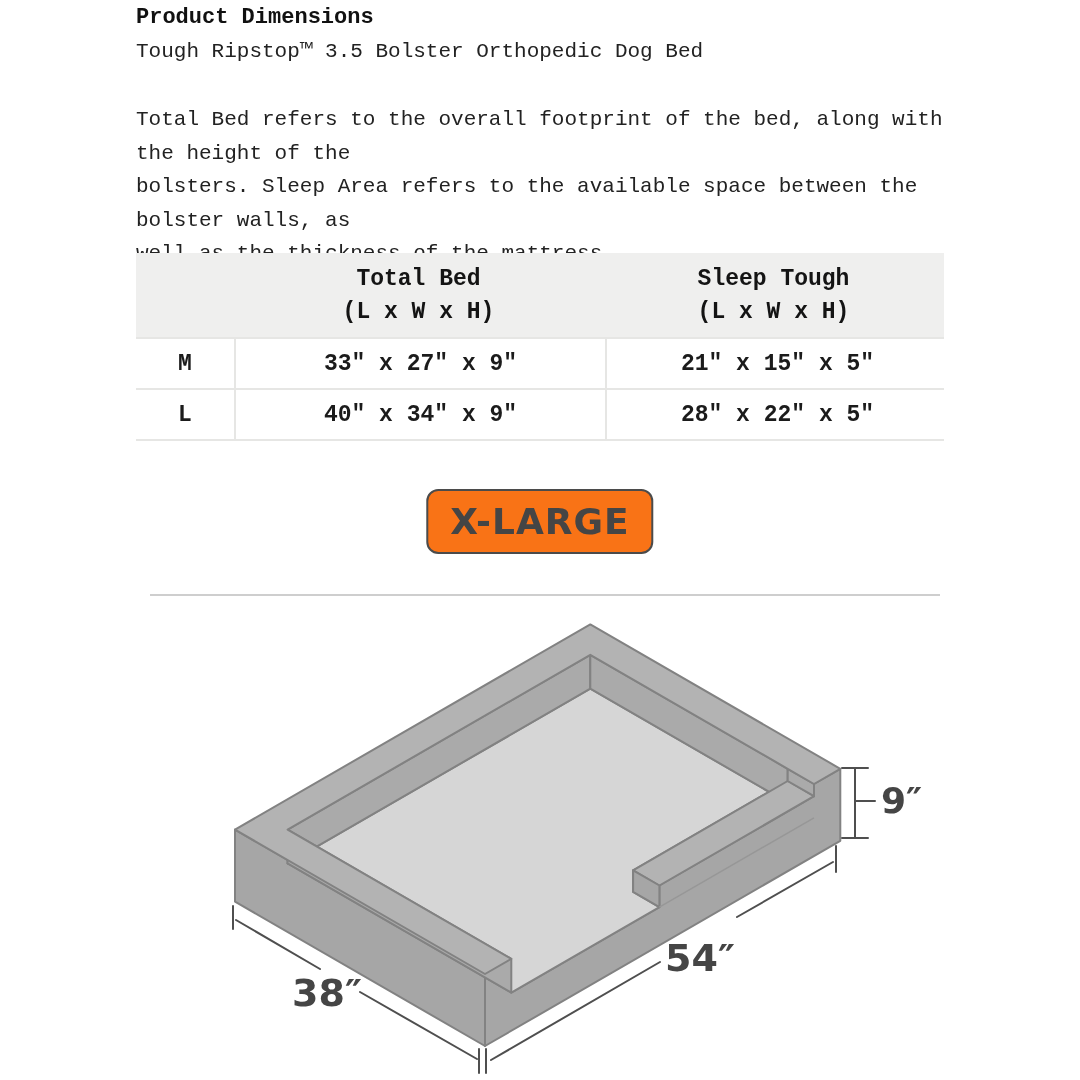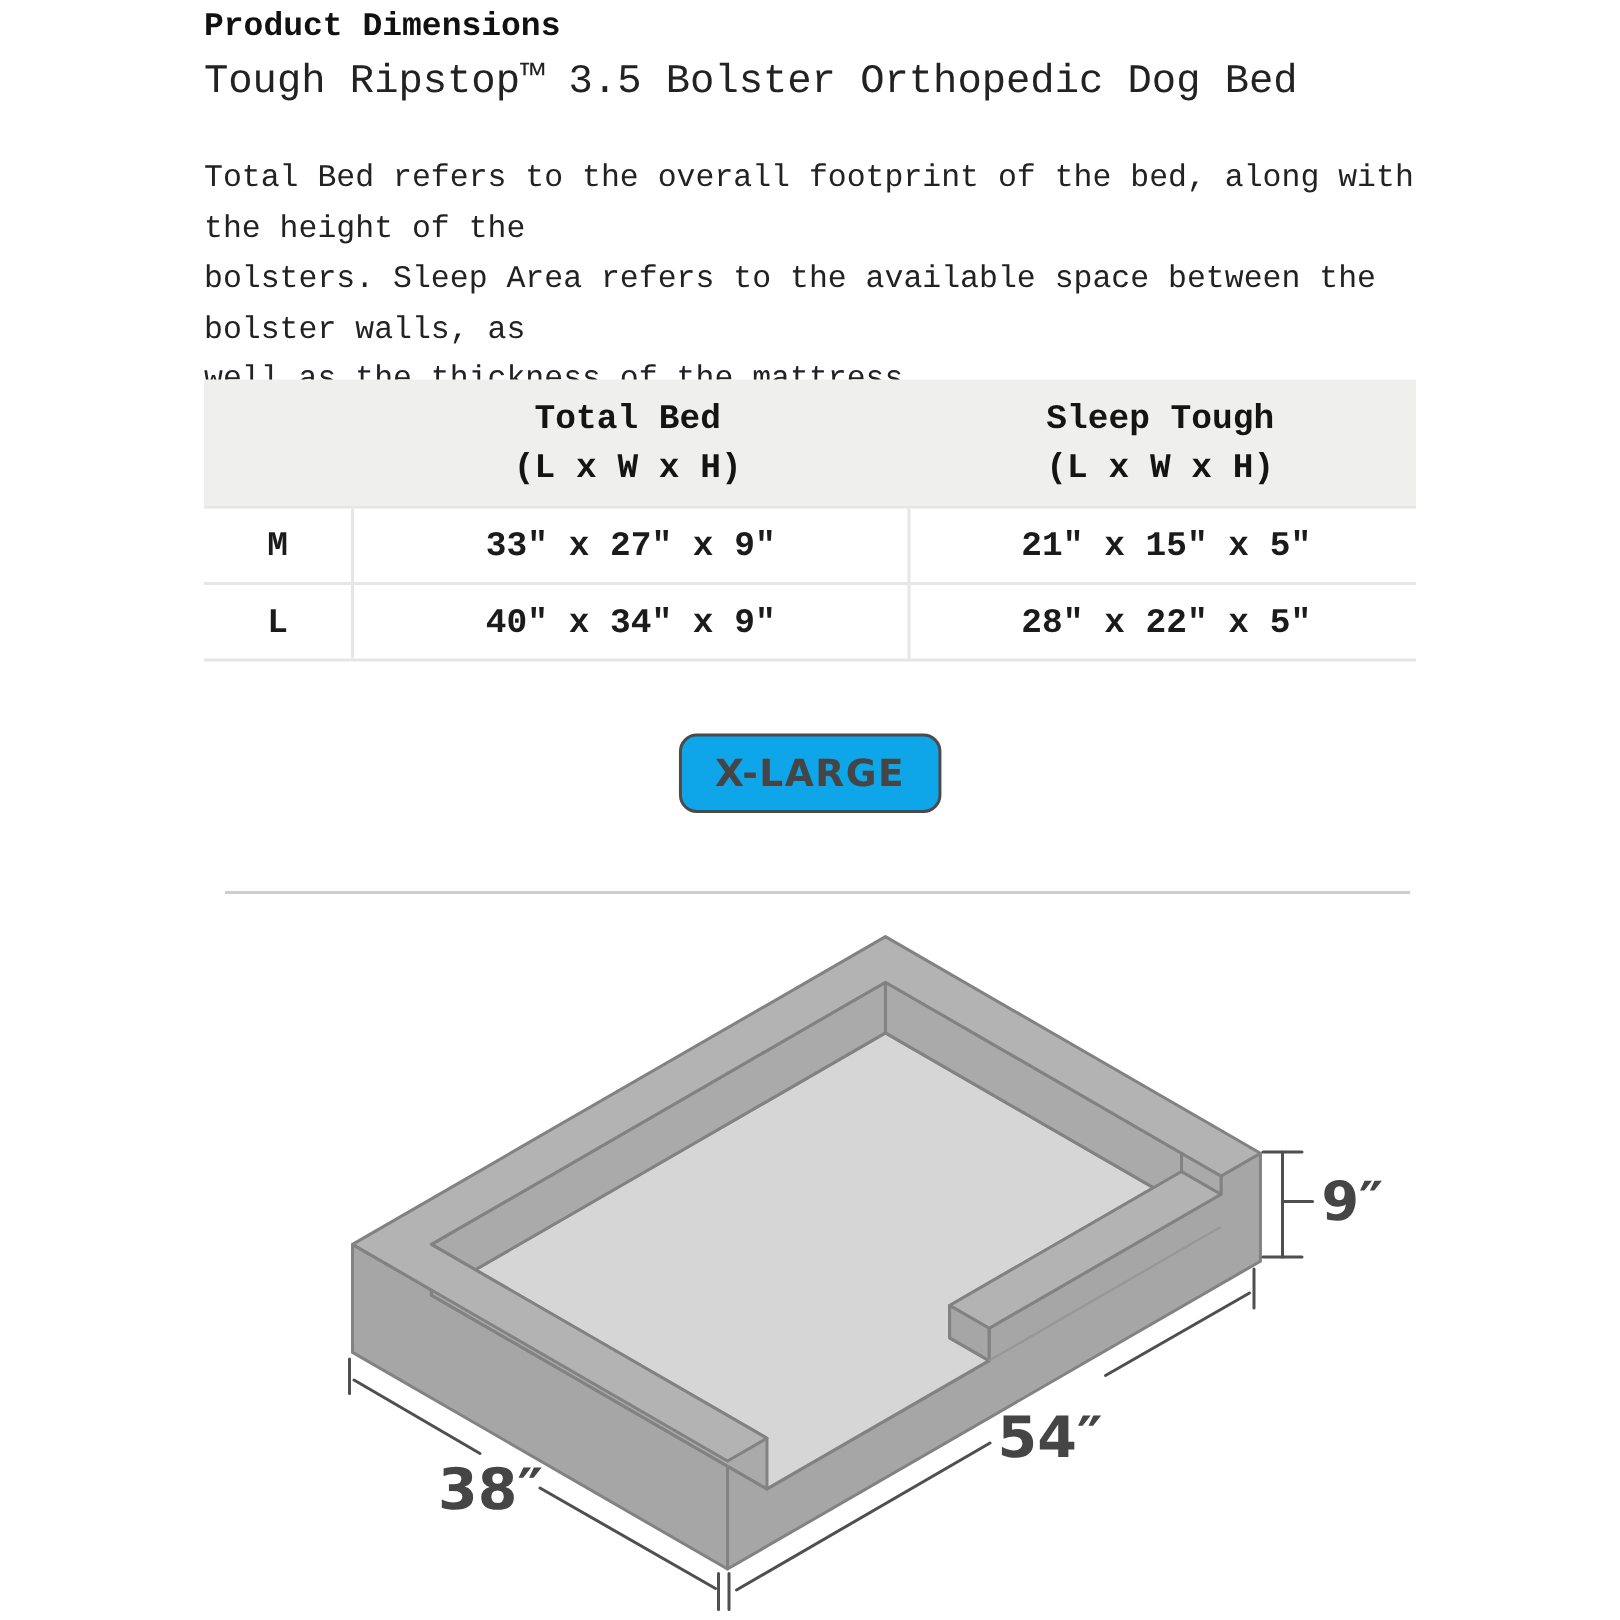--- a/index.html
+++ b/index.html
@@ -1,40 +1,40 @@
 <!DOCTYPE html>
 <html><head>
 <meta charset="utf-8">
 <style>
   html,body{margin:0;padding:0;background:#ffffff;}
   body{width:1080px;height:1080px;position:relative;overflow:hidden;
        font-family:"Liberation Sans",sans-serif;color:#222;}
   .abs{position:absolute;font-family:Liberation Mono, monospace;}
   .page-title{left:136px;top:5px;font-size:22px;font-weight:bold;color:#111;}
-  .page-subtitle{left:136px;top:40px;font-size:27px;color:#222;}
+  .page-subtitle{left:136px;top:40px;font-size:21px;color:#222;}
   .page-desc{left:136px;top:103px;width:810px;font-size:21px;line-height:33.5px;
              color:#222;white-space:pre-line;}
   
   .dim-table{left:136px;top:253px;width:808px;}
   .t-head{display:flex;background:#efefee;height:84px;}
   .t-row{display:flex;height:49px;align-items:center;border-top:2px solid #e6e6e4;}
   .t-row:last-child{border-bottom:2px solid #e6e6e4;}
   .c1{width:98px;flex:none;text-align:center;}
   .c2{width:369px;flex:none;text-align:center;}
   .c3{width:341px;flex:none;text-align:center;}
   .t-row .c2,.t-row .c3{border-left:2px solid #e6e6e4;align-self:stretch;
         display:flex;align-items:center;justify-content:center;height:auto;}
   .t-head .hcell{display:flex;flex-direction:column;justify-content:center;gap:3px;}
   .hline{font-size:23px;font-weight:bold;color:#141414;line-height:30px;}
   .cell-txt{font-size:23px;font-weight:bold;color:#1b1b1b;}
   
   .size-badge{left:50%;top:489px;transform:translateX(-50%);
       border:2px solid #4b4b4b;border-radius:12px;padding:10px 22px;
-      font-family:"DejaVu Sans",sans-serif;font-size:25px;font-weight:bold;
-      letter-spacing:1px;color:#454545;background:#0ea5e9;}
+      font-family:"DejaVu Sans",sans-serif;font-size:36px;font-weight:bold;
+      letter-spacing:1px;color:#454545;background:#f97316;}
   .divider{left:150px;top:594px;width:790px;height:2px;background:#cecece;}
   svg{position:absolute;left:0;top:0;}
   .bed-poly{stroke:#828282;stroke-width:2;stroke-linejoin:round;}
   .seam{stroke:#979797;stroke-width:1.5;}
   .dim-line{stroke:#4f4f4f;stroke-width:2;stroke-linecap:round;}
   .dim-text{font-family:"DejaVu Sans",sans-serif;font-weight:bold;fill:#454545;}
 </style>
 </head>
 <body>
 

